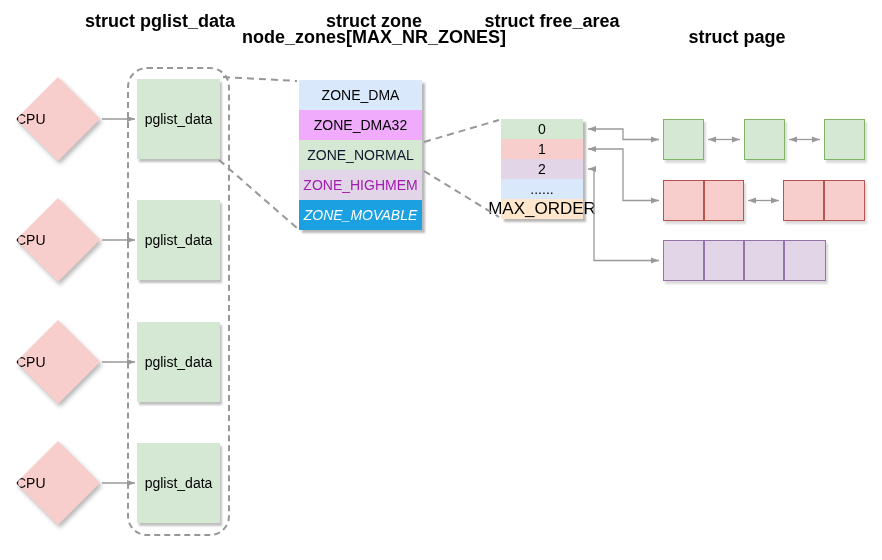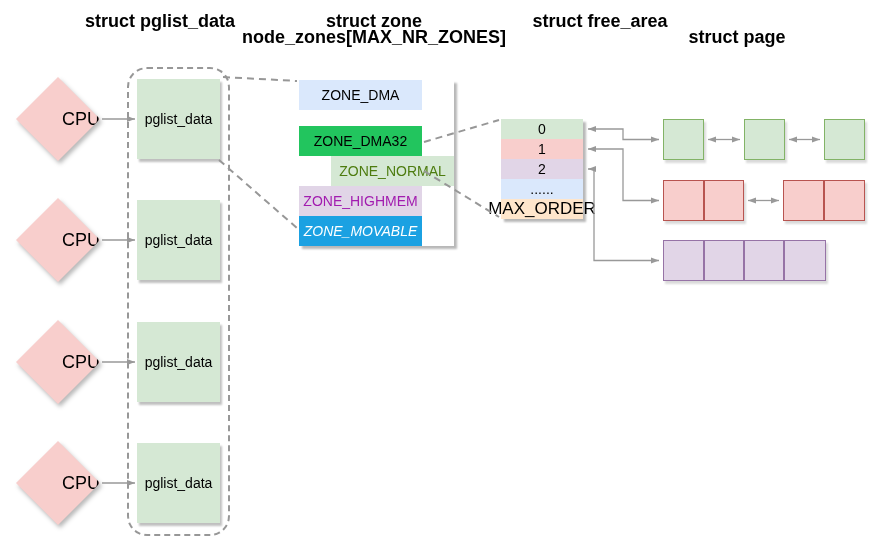--- a/index.html
+++ b/index.html
@@ -2,22 +2,22 @@
 <html><head>
 <meta charset="utf-8">
 <style>
   html,body{margin:0;padding:0;background:#ffffff;}
   .canvas{position:relative;width:882px;height:560px;background:#ffffff;overflow:hidden;
           font-family:"Liberation Sans","DejaVu Sans",sans-serif;color:#000;}
   .hdr{position:absolute;transform:translateX(-50%);text-align:center;
        font-size:18px;line-height:16px;white-space:nowrap;font-weight:bold;}
   .diamond{position:absolute;width:84px;height:84px;
            clip-path:polygon(50% 0,100% 50%,50% 100%,0 50%);
-           display:flex;align-items:center;justify-content:flex-end;
-           font-size:18px;}
+           display:flex;align-items:center;justify-content:flex-start;
+           font-size:14px;}
   .dia-wrap{position:absolute;filter:drop-shadow(2px 3px 2px rgba(0,0,0,0.28));}
   .nodebox{position:absolute;left:137px;width:83px;height:80px;
            display:flex;align-items:center;justify-content:center;
            font-size:14px;box-shadow:2px 3px 2px rgba(0,0,0,0.25);}
   .dashedrect{position:absolute;left:127px;top:67px;width:99px;height:465px;
               border:2px dashed #979797;border-radius:20px;}
   .stack{position:absolute;box-shadow:3px 3px 2px rgba(0,0,0,0.28);}
   .zrow{width:123px;height:30px;display:flex;align-items:center;justify-content:center;
         font-size:14px;white-space:nowrap;}
   .farow{width:82px;height:20px;display:flex;align-items:center;justify-content:center;
@@ -33,21 +33,21 @@
 
 <div class="canvas">
 
   <div class="hdr" style="left:160px;top:13px;">
     <div>struct pglist_data</div>
   </div>
   <div class="hdr" style="left:374px;top:13px;">
     <div>struct zone</div>
     <div>node_zones[MAX_NR_ZONES]</div>
   </div>
-  <div class="hdr" style="left:600px;top:13px;">
+  <div class="hdr" style="left:552px;top:13px;">
     <div>struct free_area</div>
   </div>
   <div class="hdr" style="left:737px;top:29px;">
     <div>struct page</div>
   </div>
 
   <div class="dashedrect"></div>
 
   <div class="dia-wrap" style="left:16px;top:77px;">
     <div class="diamond" style="background-color: rgb(248, 206, 204);">
@@ -78,22 +78,22 @@
   </div>
   <div class="nodebox" style="top: 322px; background-color: rgb(213, 232, 212);">
     <span>pglist_data</span>
   </div>
   <div class="nodebox" style="top: 443px; background-color: rgb(213, 232, 212);">
     <span>pglist_data</span>
   </div>
 
   <div class="stack" style="left:299px;top:80px;text-align:center;">
     <div class="zrow" style="background-color: rgb(218, 232, 252); color: rgb(0, 0, 0);">ZONE_DMA</div>
-    <div class="zrow" style="background-color: #22c55e; color: rgb(0, 0, 0); margin-top: 16px;">ZONE_DMA32</div>
-    <div class="zrow" style="background-color: rgb(213, 232, 212); color: #4d7c0f; margin-left: 32px;">ZONE_NORMAL</div>
+    <div class="zrow" style="background-color: #f0abfc; color: rgb(0, 0, 0);">ZONE_DMA32</div>
+    <div class="zrow" style="background-color: rgb(213, 232, 212); color: #0f172a;">ZONE_NORMAL</div>
     <div class="zrow" style="background-color: rgb(225, 213, 231); color: #a21caf;">ZONE_HIGHMEM</div>
     <div class="zrow" style="background-color: rgb(27, 161, 226); color: rgb(255, 255, 255); font-style: italic;">ZONE_MOVABLE</div>
   </div>
 
   <div class="stack" style="left:501px;top:119px;">
     <div class="farow" style="background-color: rgb(213, 232, 212);">0</div>
     <div class="farow" style="background-color: rgb(248, 206, 204);">1</div>
     <div class="farow" style="background-color: rgb(225, 213, 231);">2</div>
     <div class="farow" style="background-color: rgb(218, 232, 252);">......</div>
     <div class="farow small" style="background-color: rgb(255, 230, 204);">MAX_ORDER</div>

